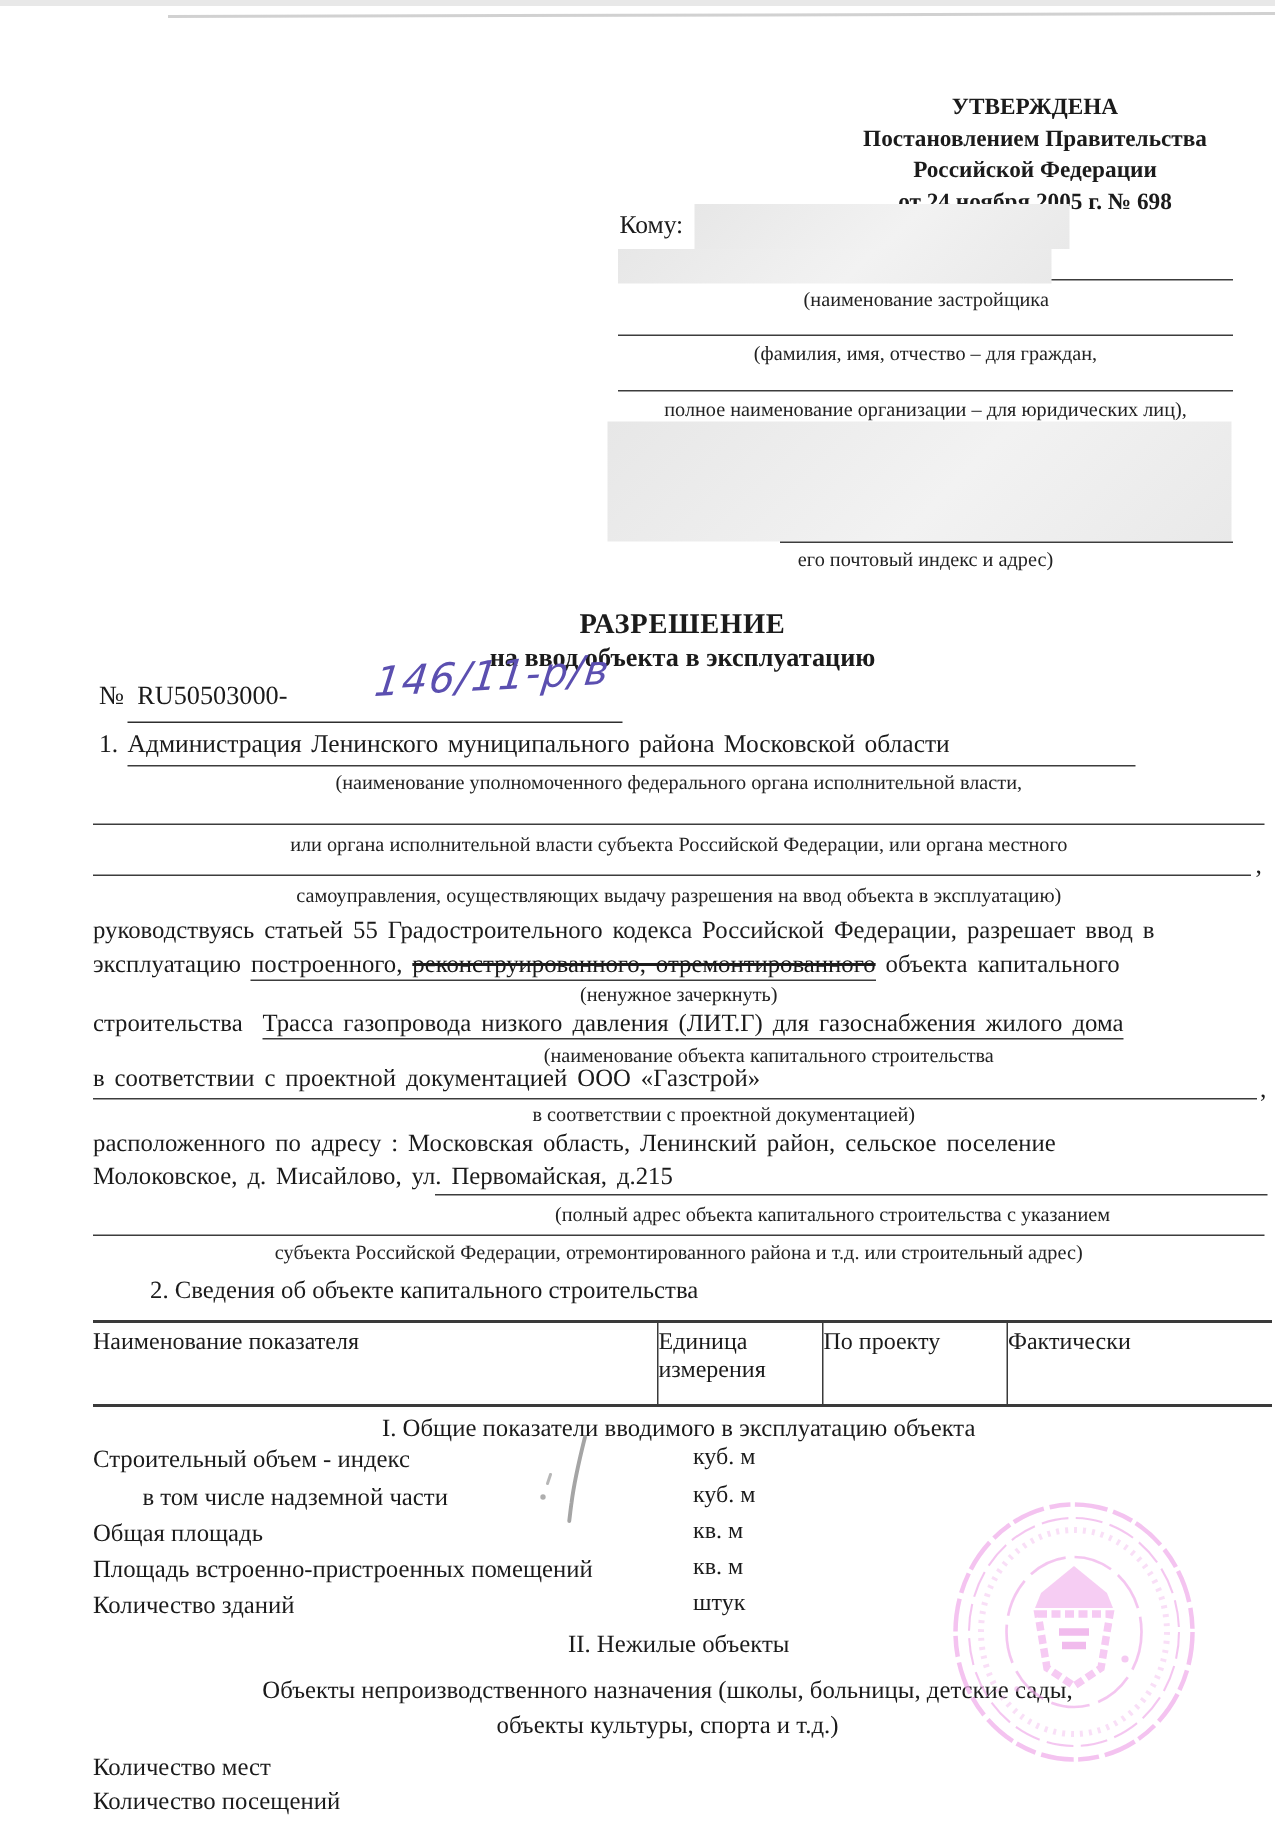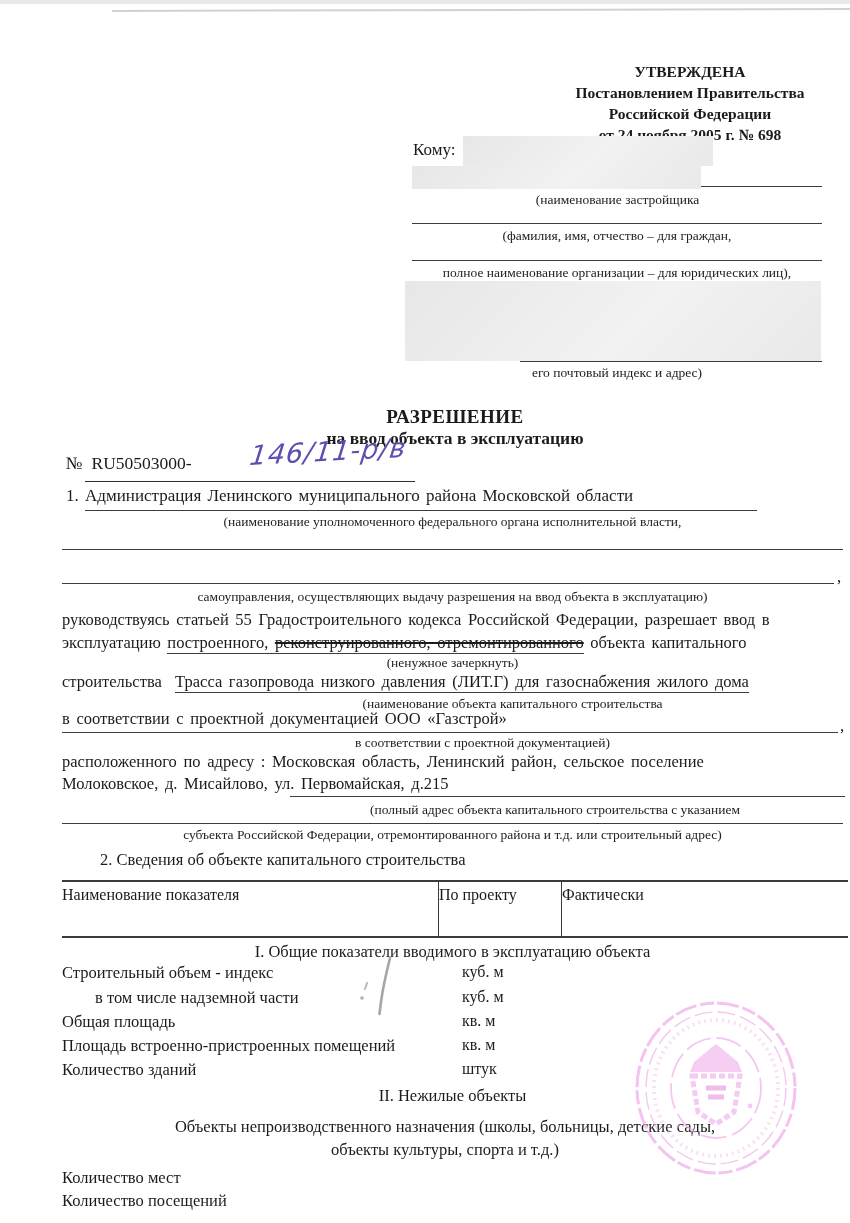--- a/index.html
+++ b/index.html
@@ -67,20 +67,21 @@
   <div class="rule" style="left:85px;top:477px;width:330px;border-top-color:#2e2e2e;"></div>
   <div class="abs hand" style="left:248px;top:436px;color:#5b4fb0;">146/11-р/в</div>
 
   <div class="abs" style="left:66px;top:482px;font-size:17px;word-spacing:2px;">
     <span>1.</span>&nbsp;<span>Администрация Ленинского муниципального района Московской области</span>
   </div>
   <div class="rule" style="left:85px;top:506px;width:672px;"></div>
   <div class="abs cap center" style="left:60px;top:510px;width:785px;">(наименование уполномоченного федерального органа исполнительной власти,</div>
 
   <div class="rule" style="left:62px;top:545px;width:781px;"></div>
+  <div class="abs cap center" style="left:60px;top:551px;width:785px;">или органа исполнительной власти субъекта Российской Федерации, или органа местного</div>
 
   <div class="rule" style="left:62px;top:579px;width:772px;"></div>
   <div class="abs" style="left:837px;top:563px;font-size:17px;">,</div>
   <div class="abs cap center" style="left:60px;top:585px;width:785px;">самоуправления, осуществляющих выдачу разрешения на ввод объекта в эксплуатацию)</div>
 
   <div class="abs body-text" style="left:62px;top:606px;width:783px;">руководствуясь статьей 55 Градостроительного кодекса Российской Федерации, разрешает ввод в</div>
 
   <div class="abs body-text" style="left:62px;top:629px;width:783px;">
     <span>эксплуатацию</span>
     <span class="u"><span>построенного,</span>
@@ -105,20 +106,21 @@
   <div class="rule" style="left:290px;top:792px;width:555px;"></div>
   <div class="abs cap center" style="left:265px;top:798px;width:580px;">(полный адрес объекта капитального строительства с указанием</div>
 
   <div class="rule" style="left:62px;top:819px;width:781px;"></div>
   <div class="abs cap center" style="left:60px;top:823px;width:785px;">субъекта Российской Федерации, отремонтированного района и т.д. или строительный адрес)</div>
 
   <div class="abs" style="left:100px;top:846px;font-size:16.5px;">2. Сведения об объекте капитального строительства</div>
 
   <div class="tbl" style="left:62px;top:876px;width:786px;height:54px;">
     <div class="cell" style="width:376px;">Наименование показателя</div>
+    <div class="cell" style="width:110px;">Единица измерения</div>
     <div class="cell" style="width:123px;">По проекту</div>
     <div class="cell" style="width:177px;">Фактически</div>
   </div>
 
   <div class="abs center" style="left:60px;top:938px;width:785px;font-size:16.5px;">I. Общие показатели вводимого в эксплуатацию объекта</div>
 
   <div class="abs" style="left:62px;top:959px;width:783px;">
     <span class="row-label">Строительный объем - индекс</span>
     <span class="row-unit">куб. м</span>
   </div>

